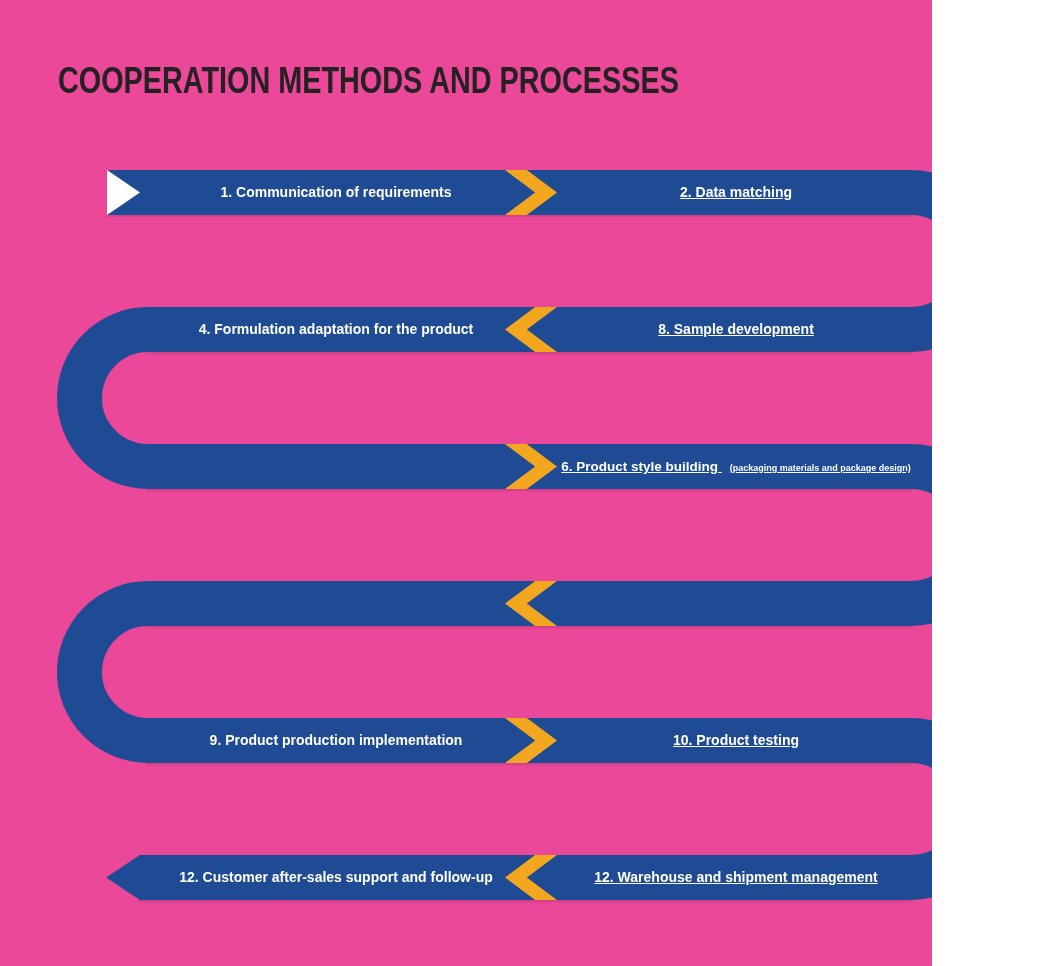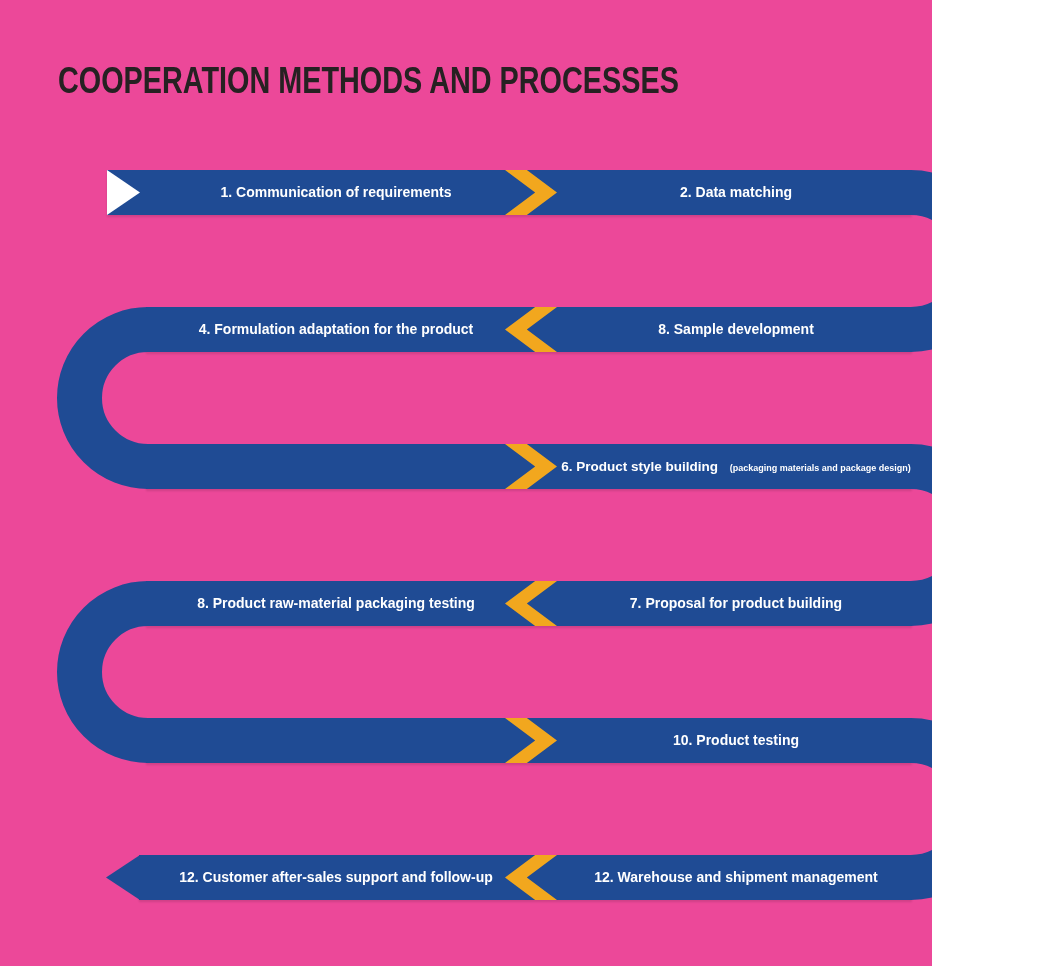--- a/index.html
+++ b/index.html
@@ -53,21 +53,21 @@
   .chev.dir-right{clip-path:polygon(0 0, 42% 0, 100% 50%, 42% 100%, 0 100%, 58% 50%);}
   .chev.dir-left{clip-path:polygon(100% 0, 58% 0, 0 50%, 58% 100%, 100% 100%, 42% 50%);}
   .chev.y1{top:170px;} .chev.y2{top:307px;} .chev.y3{top:444px;}
   .chev.y4{top:581px;} .chev.y5{top:718px;} .chev.y6{top:855px;}
   
   .lbl{
     position:absolute;height:45px;line-height:45px;color:var(--label);
     font-weight:700;font-size:14px;text-align:center;white-space:nowrap;
   }
   .lbl-left{left:156px;width:360px;}
-  .lbl-right{left:564px;width:344px;}
+  .lbl-right{left:564px;width:344px;text-decoration:underline;}
   .lbl-right.wide{left:546px;width:380px;font-size:13.5px;}
   .lbl .note{font-size:9px;font-weight:700;padding-left:8px;}
   .lbl.y1{top:170px;} .lbl.y2{top:307px;} .lbl.y3{top:444px;}
   .lbl.y4{top:581px;} .lbl.y5{top:718px;} .lbl.y6{top:855px;}
 </style>
 </head>
 <body>
 
 <div class="canvas">
 
@@ -100,21 +100,20 @@
   <div class="lbl lbl-right y1">2. Data matching</div>
 
   <div class="lbl lbl-left  y2">4. Formulation adaptation for the product</div>
   <div class="lbl lbl-right y2">8. Sample development</div>
 
   <div class="lbl lbl-right wide y3">
     <span>6. Product style building</span>
     <span class="note">(packaging materials and package design)</span>
   </div>
 
-  <div class="lbl lbl-left  y4">8. Product raw-material packaging testing</div>
-  <div class="lbl lbl-right y4">7. Proposal for product building</div>
 
+  <div class="lbl lbl-left  y5">9. Product production implementation</div>
   <div class="lbl lbl-right y5">10. Product testing</div>
 
   <div class="lbl lbl-left  y6">12. Customer after-sales support and follow-up</div>
   <div class="lbl lbl-right y6">12. Warehouse and shipment management</div>
 
 </div>
 
 </body></html>

